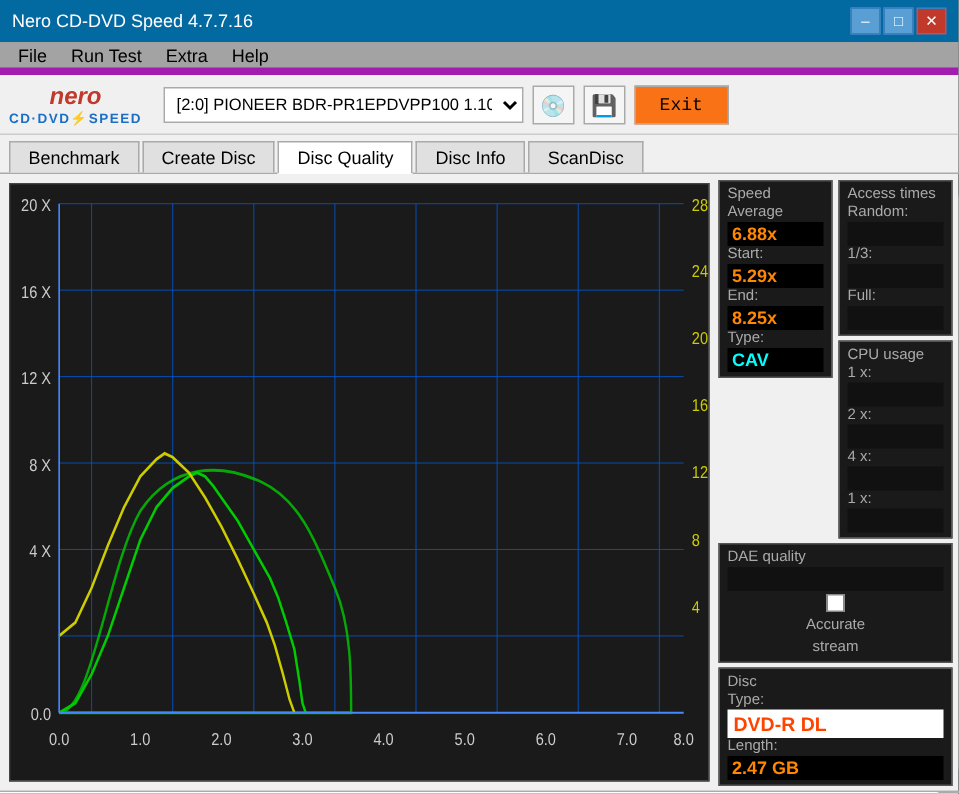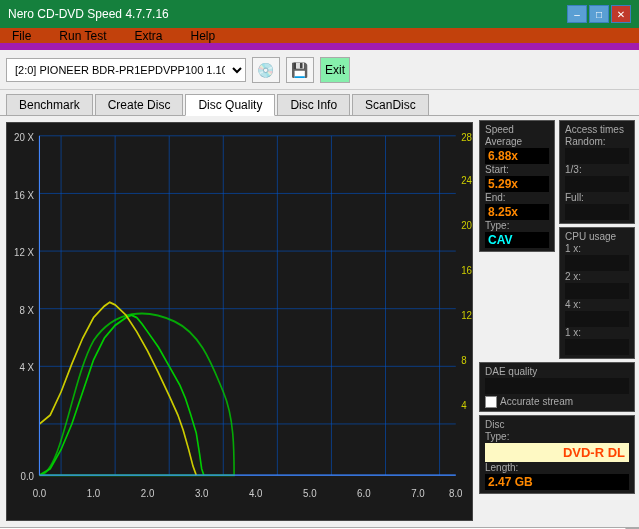--- a/index.html
+++ b/index.html
@@ -7,21 +7,21 @@
       width: 639px;
       height: 529px;
       background: #f0f0f0;
       font-family: 'Segoe UI', Tahoma, Geneva, Verdana, sans-serif;
       font-size: 11px;
       overflow: hidden;
     }
 
     
     #titlebar {
-      background: #15803d;
+      background: #0369a1;
       color: white;
       height: 28px;
       display: flex;
       align-items: center;
       justify-content: space-between;
       padding: 0 8px;
       font-size: 12px;
     }
     #titlebar-buttons { display: flex; gap: 2px; }
     .title-btn {
@@ -30,27 +30,27 @@
       border: 1px solid #3a7fc0;
       color: white;
       font-size: 10px;
       display: flex; align-items: center; justify-content: center;
       cursor: pointer;
     }
     .title-btn.close { background: #c0392b; }
 
     
     #menubar {
-      background: #c2410c;
+      background: #a3a3a3;
       height: 22px;
       display: flex;
       align-items: center;
       padding: 0 4px;
-      border-bottom: 7px solid #a21caf;
-      gap: 12px;
+      border-bottom: 5px solid #a21caf;
+      gap: 0;
     }
     .menu-item {
       padding: 2px 8px;
       cursor: pointer;
       font-size: 12px;
     }
 
     
     #toolbar {
       background: #f0f0f0;
@@ -97,26 +97,27 @@
     #start-btn {
       background: #f0f0f0;
       border: 2px solid #0078d7;
       height: 26px;
       padding: 0 14px;
       font-size: 12px;
       cursor: pointer;
       font-weight: bold;
     }
     #exit-btn {
-      background: #86efac;
+      background: #f97316;
       border: 1px solid #aaa;
       height: 26px;
-      padding: 0 4px;
-      font-size: 12px;
-      cursor: pointer;
+      padding: 0 16px;
+      font-size: 12px;
+      cursor: pointer;
+      font-family: Liberation Mono, monospace;
     }
 
     
     #tabs {
       display: flex;
       background: #f0f0f0;
       padding: 4px 6px 0;
       gap: 0;
       border-bottom: 1px solid #aaa;
     }
@@ -190,34 +191,35 @@
     .stat-value.orange { color: #ff8800; }
     .stat-value.empty { background: #111; min-height: 16px; }
 
     .right-columns {
       display: flex;
       gap: 4px;
     }
     .right-col { flex: 1; }
 
     .disc-type-value {
-      background: #fef9c3;
+      background: #ffffff;
       color: #ff4400;
       font-size: 13px;
       font-weight: bold;
       padding: 2px 4px;
-      text-align: right;
+      text-align: left;
       display: block;
     }
 
     .checkbox-row {
       display: flex;
       align-items: center;
       gap: 3px;
       margin-top: 2px;
+      flex-direction: column;
     }
     .small-checkbox {
       width: 12px; height: 12px;
       border: 1px solid #888;
       background: white;
     }
 
     
     #log-area {
       height: 72px;
@@ -262,20 +264,28 @@
 </div>
 
 <div id="menubar">
   <div class="menu-item">File</div>
   <div class="menu-item">Run Test</div>
   <div class="menu-item">Extra</div>
   <div class="menu-item">Help</div>
 </div>
 
 <div id="toolbar">
+  <div id="logo-area">
+    <div id="logo-nero">
+      <span style="font-size:16px;font-style:italic;font-weight:bold;color:#c0392b;">nero</span>
+    </div>
+    <div id="logo-sub">
+      <span style="font-size:9px;color:#1a6fc4;font-weight:bold;letter-spacing:1px;">CD·DVD⚡SPEED</span>
+    </div>
+  </div>
   <select id="drive-select">
     <option>[2:0]  PIONEER BDR-PR1EPDVPP100 1.10</option>
   </select>
   <div class="toolbar-icon-btn">💿</div>
   <div class="toolbar-icon-btn">💾</div>
   <button id="exit-btn">Exit</button>
 </div>
 
 <div id="tabs">
   <div class="tab">Benchmark</div>

